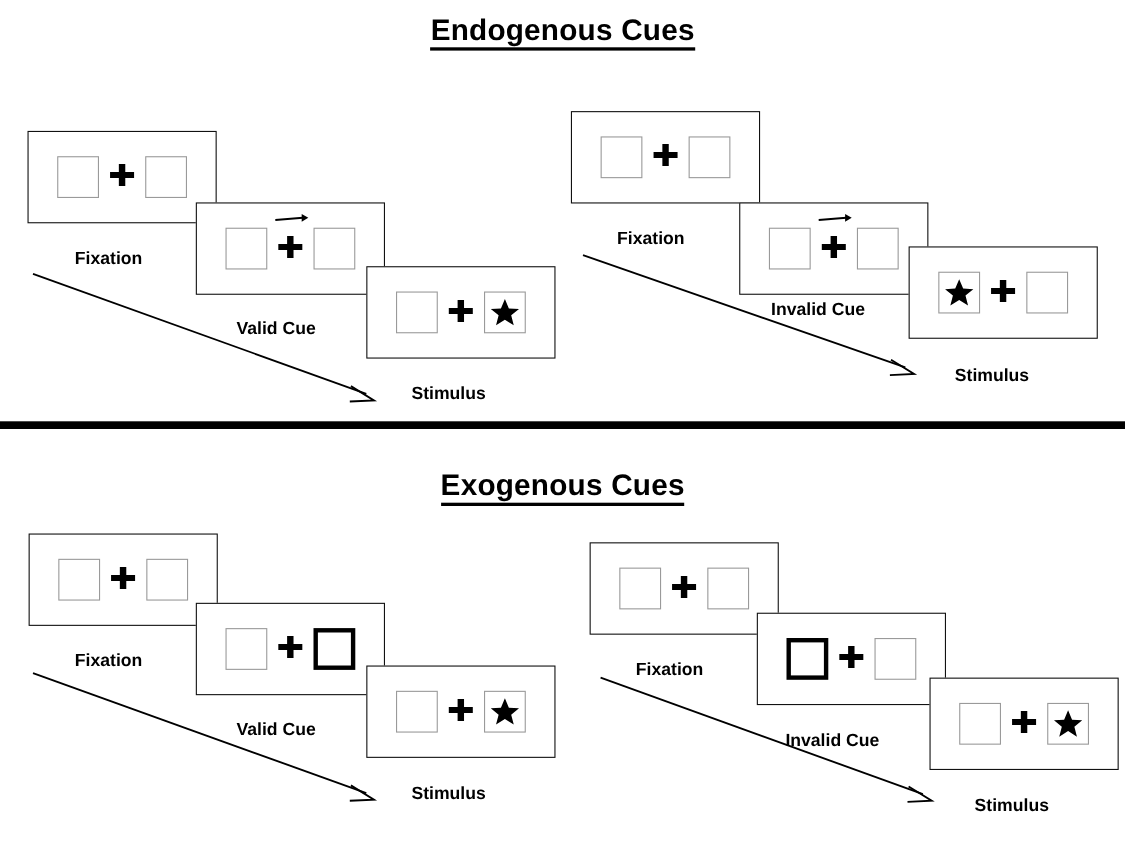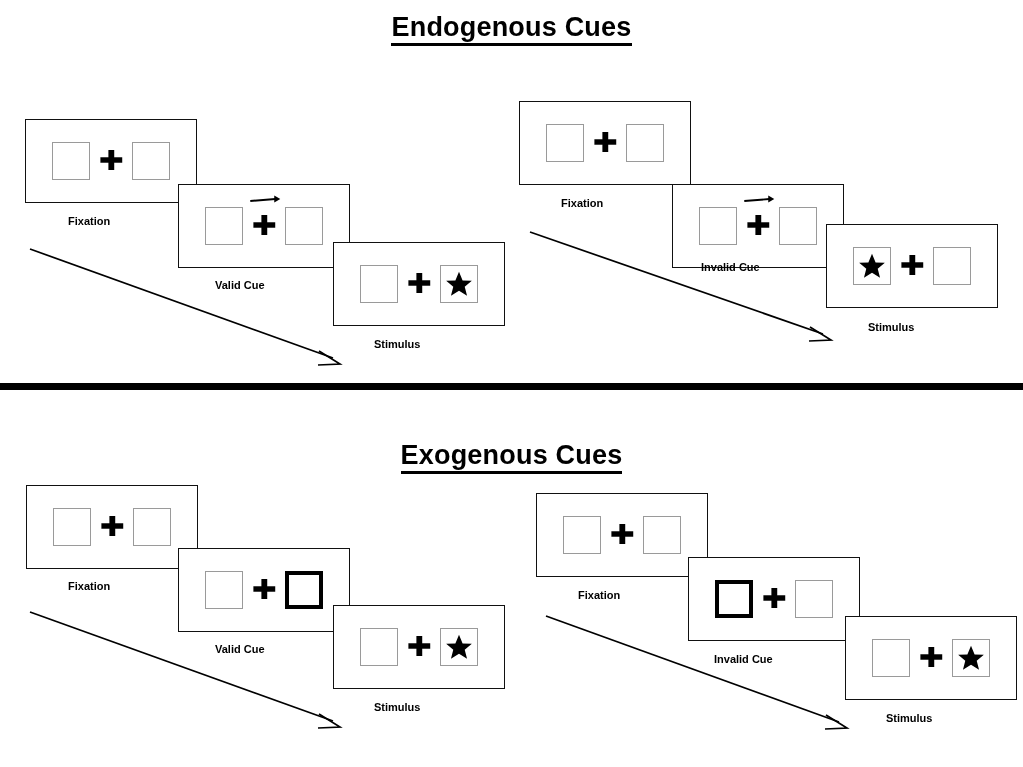--- a/index.html
+++ b/index.html
@@ -25,21 +25,21 @@
     font-size: 27px;
     font-weight: bold;
     letter-spacing: 0.2px;
     color: #000;
   }
   .section-title span {
     border-bottom: 3px solid #000;
     padding-bottom: 1px;
   }
   #title-endogenous { top: 12px; }
-  #title-exogenous  { top: 440px; }
+  #title-exogenous  { top: 426px; }
 
   
   .divider {
     position: absolute;
     left: 0;
     width: 1023px;
     height: 7px;
     background: #000;
     top: 383px;
   }
@@ -94,24 +94,25 @@
   .cue-arrow {
     position: absolute;
     top: -19px;
     left: 50%;
     transform: translateX(-46%);
   }
 
   
   .stage-label {
     position: absolute;
-    font-size: 11px;
+    font-size: 16px;
     font-weight: bold;
     color: #000;
     white-space: nowrap;
+    margin-top: 12px;
   }
 
   
   .flow-arrow {
     position: absolute;
     pointer-events: none;
   }
 </style>
 </head>
 <body>

